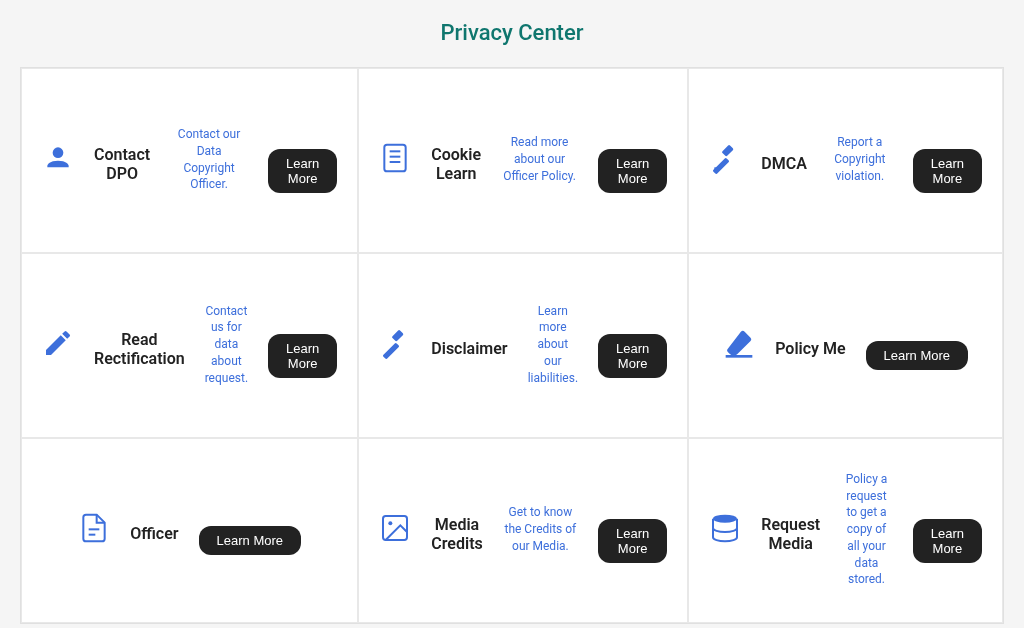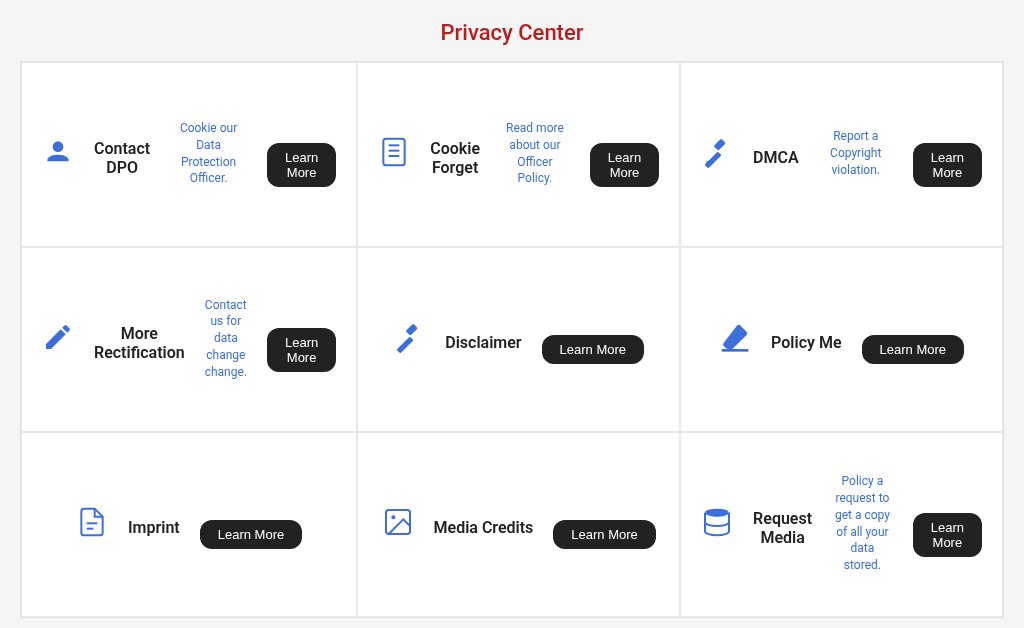--- a/index.html
+++ b/index.html
@@ -11,22 +11,22 @@
     }
     .page-wrapper {
       max-width: 1024px;
       margin: 0 auto;
       padding: 20px 20px 10px;
     }
     .page-title {
       text-align: center;
       font-size: 22px;
       font-weight: 500;
-      margin-bottom: 16px;
-      color: #b91c1c;
+      margin-bottom: 22px;
+      color: #0f766e;
     }
     .grid {
       display: grid;
       grid-template-columns: repeat(3, 1fr);
       gap: 0;
       border: 1px solid #e0e0e0;
       background: #e0e0e0;
     }
     .card {
       background: #fff;
@@ -82,86 +82,88 @@
 <div class="page-wrapper">
   <h1 class="page-title">Privacy Center</h1>
   <div class="grid" id="cards-grid">
 
   <div class="card">
         <div class="card-icon"><svg class="icon-svg" viewBox="0 0 24 24" xmlns="http://www.w3.org/2000/svg">
             <circle cx="12" cy="8" r="4" fill="#3d6fdb"></circle>
             <path d="M12 14c-6 0-8 2.5-8 4v1h16v-1c0-1.5-2-4-8-4z" fill="#3d6fdb"></path>
           </svg></div>
         <div class="card-title">Contact DPO</div>
-        <div class="card-desc">Cookie our Data Protection Officer.</div>
+        <div class="card-desc">Contact our Data Copyright Officer.</div>
         <button class="learn-more-btn">Learn More</button>
       </div>
       <div class="card">
         <div class="card-icon"><svg class="icon-svg" viewBox="0 0 24 24" xmlns="http://www.w3.org/2000/svg">
             <rect x="4" y="2" width="16" height="20" rx="2" fill="none" stroke="#3d6fdb" stroke-width="1.5"></rect>
             <line x1="8" y1="7" x2="16" y2="7" stroke="#3d6fdb" stroke-width="1.5"></line>
             <line x1="8" y1="11" x2="16" y2="11" stroke="#3d6fdb" stroke-width="1.5"></line>
             <line x1="8" y1="15" x2="16" y2="15" stroke="#3d6fdb" stroke-width="1.5"></line>
           </svg></div>
-        <div class="card-title">Cookie Forget</div>
+        <div class="card-title">Cookie Learn</div>
         <div class="card-desc">Read more about our Officer Policy.</div>
         <button class="learn-more-btn">Learn More</button>
       </div>
       <div class="card">
         <div class="card-icon"><svg class="icon-svg" viewBox="0 0 24 24" xmlns="http://www.w3.org/2000/svg">
             <rect x="2" y="16" width="14" height="4" rx="1" fill="#3d6fdb" transform="rotate(-45 9 18)"></rect>
             <rect x="10" y="4" width="8" height="5" rx="1" fill="#3d6fdb" transform="rotate(-45 14 6.5)"></rect>
             <line x1="4" y1="20" x2="8" y2="20" stroke="#3d6fdb" stroke-width="2"></line>
           </svg></div>
         <div class="card-title">DMCA</div>
         <div class="card-desc">Report a Copyright violation.</div>
         <button class="learn-more-btn">Learn More</button>
       </div>
       <div class="card">
         <div class="card-icon"><svg class="icon-svg" viewBox="0 0 24 24" xmlns="http://www.w3.org/2000/svg">
             <path d="M3 17.25V21h3.75L17.81 9.94l-3.75-3.75L3 17.25z" fill="#3d6fdb"></path>
             <path d="M20.71 7.04a1 1 0 000-1.41l-2.34-2.34a1 1 0 00-1.41 0l-1.83 1.83 3.75 3.75 1.83-1.83z" fill="#3d6fdb"></path>
           </svg></div>
-        <div class="card-title">More Rectification</div>
-        <div class="card-desc">Contact us for data change change.</div>
+        <div class="card-title">Read Rectification</div>
+        <div class="card-desc">Contact us for data about request.</div>
         <button class="learn-more-btn">Learn More</button>
       </div>
       <div class="card">
         <div class="card-icon"><svg class="icon-svg" viewBox="0 0 24 24" xmlns="http://www.w3.org/2000/svg">
             <rect x="2" y="16" width="14" height="4" rx="1" fill="#3d6fdb" transform="rotate(-45 9 18)"></rect>
             <rect x="10" y="4" width="8" height="5" rx="1" fill="#3d6fdb" transform="rotate(-45 14 6.5)"></rect>
           </svg></div>
         <div class="card-title">Disclaimer</div>
+        <div class="card-desc">Learn more about our liabilities.</div>
         <button class="learn-more-btn">Learn More</button>
       </div>
       <div class="card">
         <div class="card-icon"><svg class="icon-svg" viewBox="0 0 24 24" xmlns="http://www.w3.org/2000/svg">
             <path d="M16.24 3.56l4.24 4.24a2 2 0 010 2.83L10.83 20.3a4 4 0 01-5.66 0l-1.41-1.41a2 2 0 010-2.83L13.41 3.56a2 2 0 012.83 0z" fill="#3d6fdb"></path>
             <line x1="2" y1="22" x2="22" y2="22" stroke="#3d6fdb" stroke-width="2"></line>
           </svg></div>
         <div class="card-title">Policy Me</div>
         <button class="learn-more-btn">Learn More</button>
       </div>
       <div class="card">
         <div class="card-icon"><svg class="icon-svg" viewBox="0 0 24 24" xmlns="http://www.w3.org/2000/svg">
             <path d="M14 2H6a2 2 0 00-2 2v16a2 2 0 002 2h12a2 2 0 002-2V8l-6-6z" fill="none" stroke="#3d6fdb" stroke-width="1.5"></path>
             <polyline points="14 2 14 8 20 8" fill="none" stroke="#3d6fdb" stroke-width="1.5"></polyline>
             <line x1="8" y1="13" x2="16" y2="13" stroke="#3d6fdb" stroke-width="1.5"></line>
             <line x1="8" y1="17" x2="13" y2="17" stroke="#3d6fdb" stroke-width="1.5"></line>
           </svg></div>
-        <div class="card-title">Imprint</div>
+        <div class="card-title">Officer</div>
         <button class="learn-more-btn">Learn More</button>
       </div>
       <div class="card">
         <div class="card-icon"><svg class="icon-svg" viewBox="0 0 24 24" xmlns="http://www.w3.org/2000/svg">
             <rect x="3" y="3" width="18" height="18" rx="2" fill="none" stroke="#3d6fdb" stroke-width="1.5"></rect>
             <circle cx="8.5" cy="8.5" r="1.5" fill="#3d6fdb"></circle>
             <polyline points="21 15 16 10 5 21" fill="none" stroke="#3d6fdb" stroke-width="1.5"></polyline>
           </svg></div>
         <div class="card-title">Media Credits</div>
+        <div class="card-desc">Get to know the Credits of our Media.</div>
         <button class="learn-more-btn">Learn More</button>
       </div>
       <div class="card">
         <div class="card-icon"><svg class="icon-svg" viewBox="0 0 24 24" xmlns="http://www.w3.org/2000/svg">
             <ellipse cx="12" cy="5" rx="9" ry="3" fill="#3d6fdb"></ellipse>
             <path d="M21 12c0 1.66-4.03 3-9 3s-9-1.34-9-3" fill="none" stroke="#3d6fdb" stroke-width="1.5"></path>
             <path d="M3 5v14c0 1.66 4.03 3 9 3s9-1.34 9-3V5" fill="none" stroke="#3d6fdb" stroke-width="1.5"></path>
           </svg></div>
         <div class="card-title">Request Media</div>
         <div class="card-desc">Policy a request to get a copy of all your data stored.</div>

